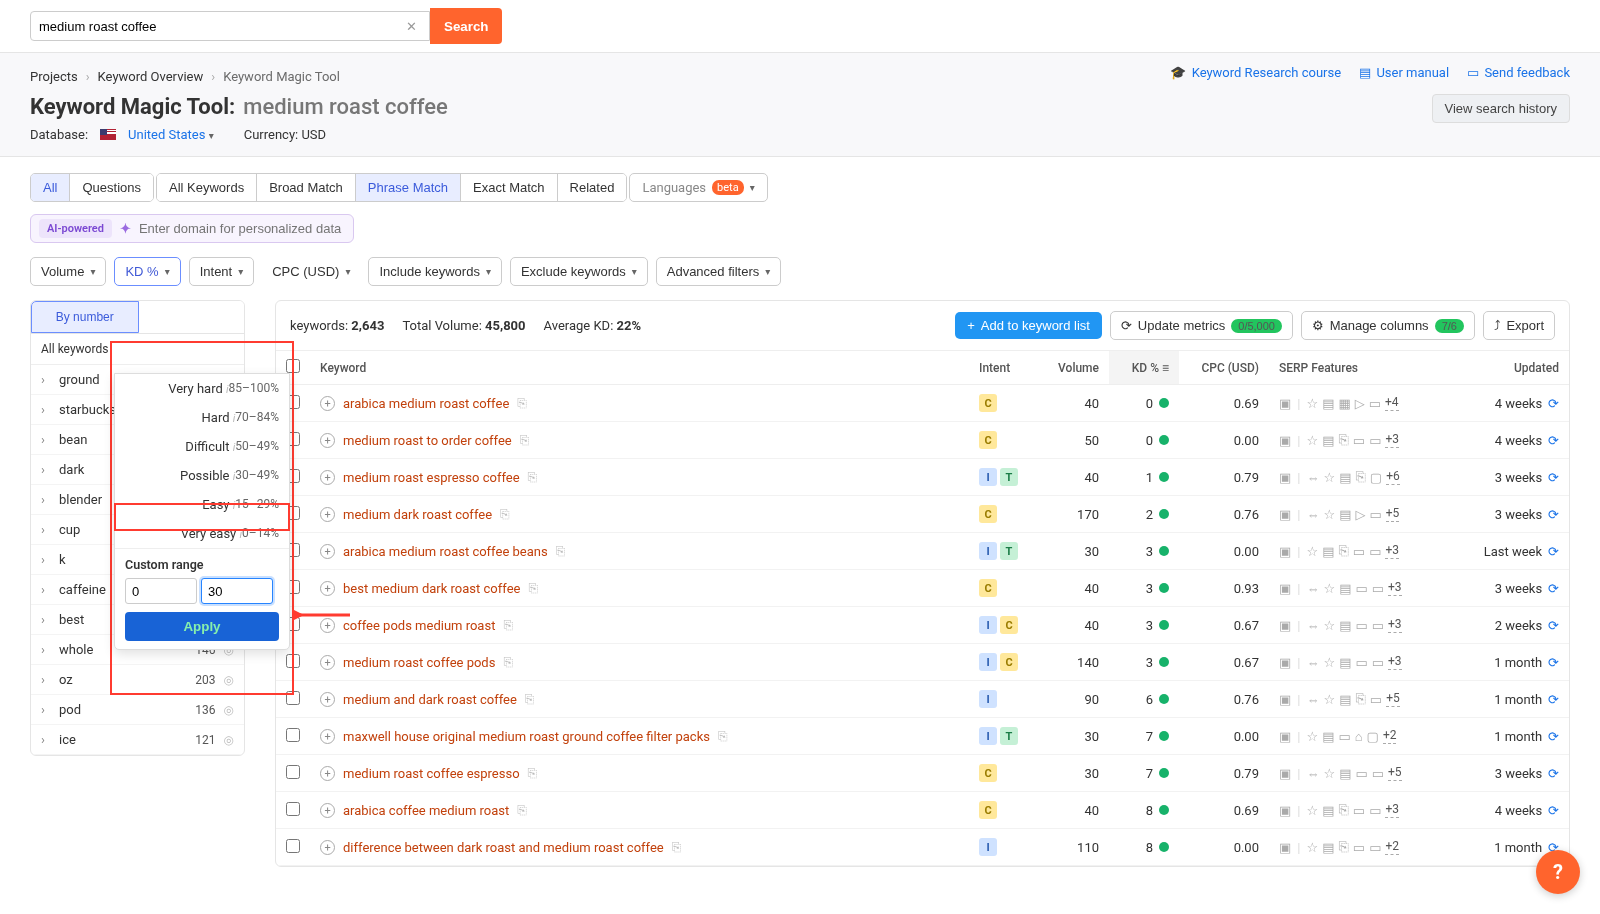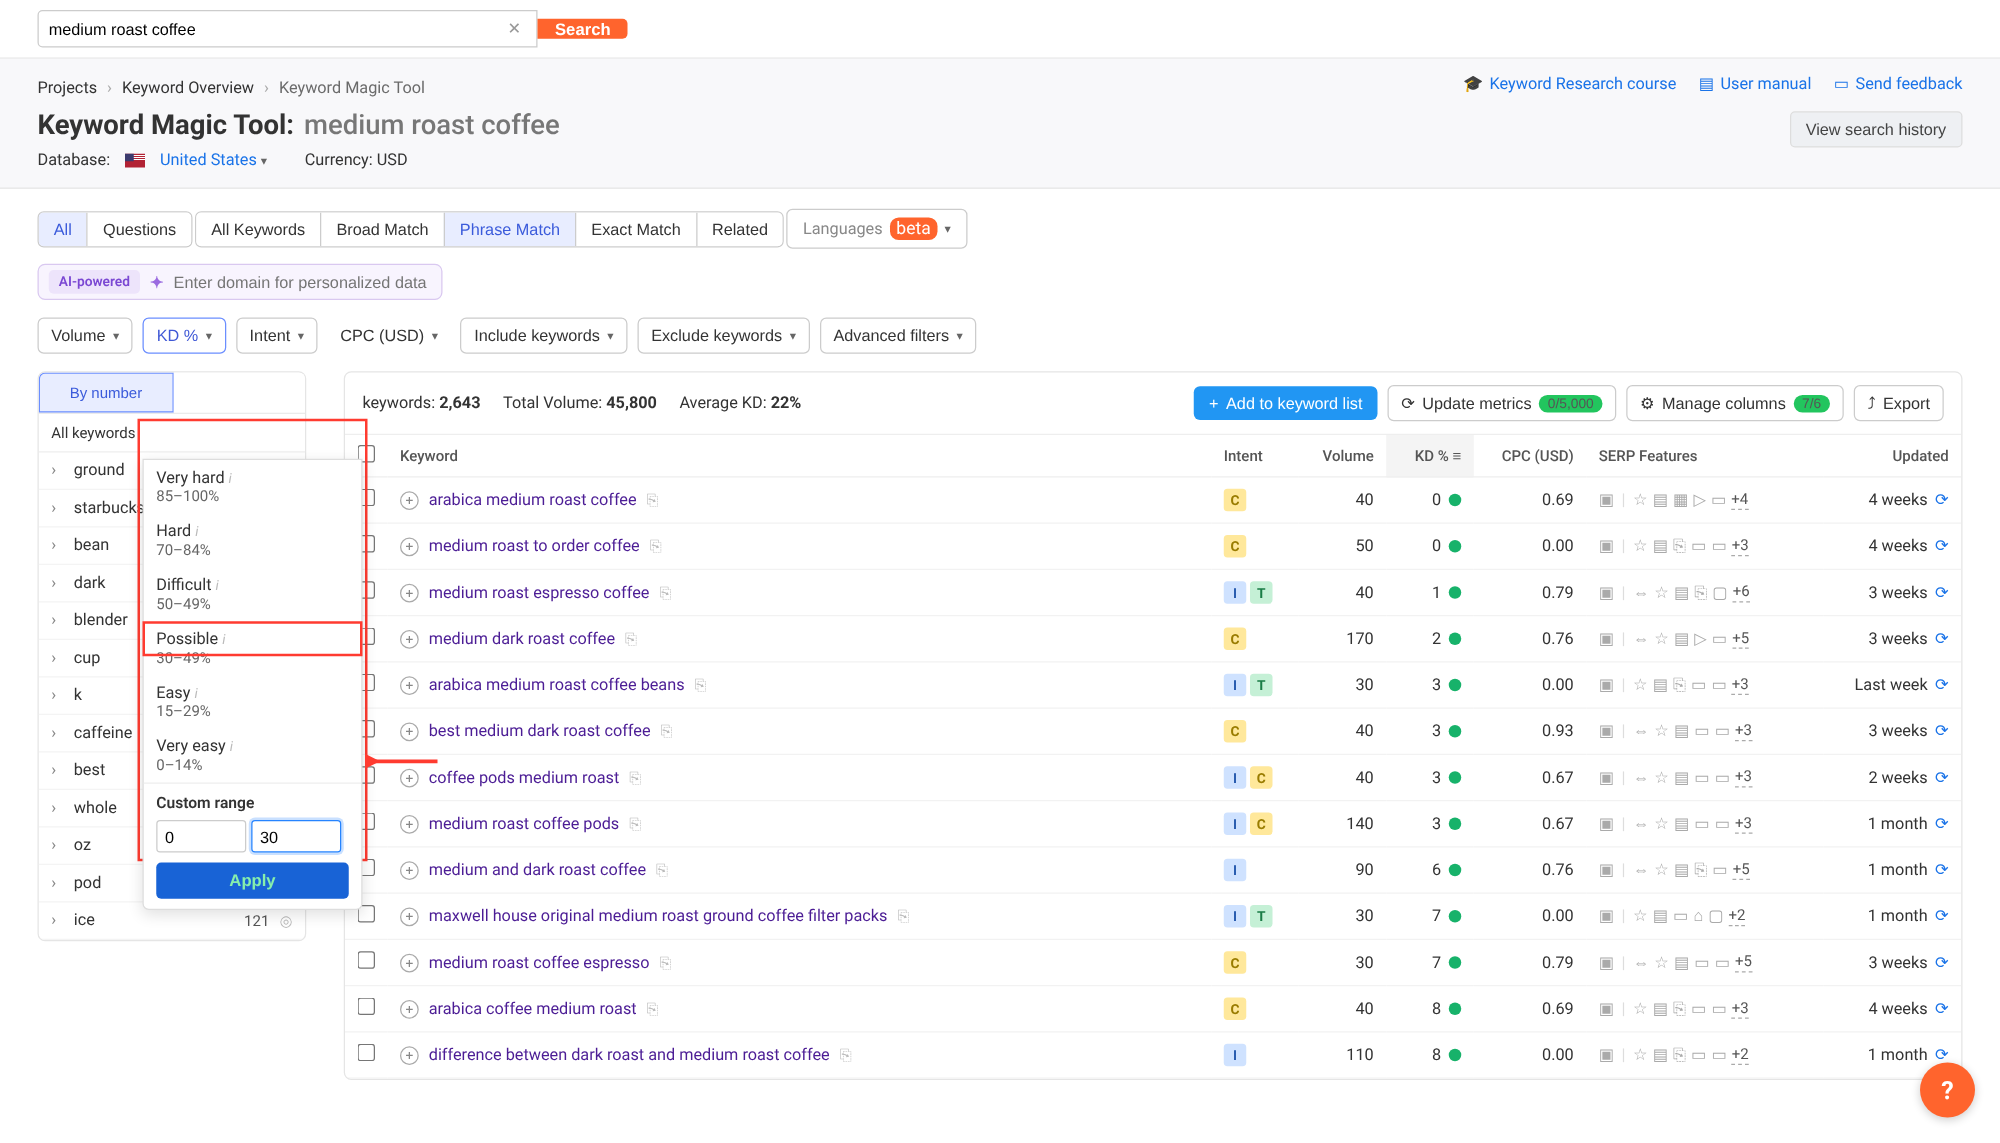--- a/index.html
+++ b/index.html
@@ -1,21 +1,21 @@
 <!DOCTYPE html>
 <html><head>
 <meta charset="utf-8">
 <style>
 * { box-sizing: border-box; margin: 0; padding: 0; }
 body { font-family: -apple-system, BlinkMacSystemFont, "Segoe UI", Roboto, sans-serif; font-size: 13px; color: #333; background: #fff; }
 .topbar { display: flex; align-items: center; padding: 8px 30px; border-bottom: 1px solid #e5e5e5; gap: 0; }
 .search-box { display: flex; align-items: center; width: 400px; border: 1px solid #ccc; border-radius: 4px 0 0 4px; height: 30px; padding: 0 8px; background: #fff; }
 .search-box input { border: none; outline: none; flex: 1; font-size: 13px; }
 .clear-x { color: #999; cursor: pointer; padding: 0 4px; }
-.search-btn { background: #ff642d; color: #fff; border: none; height: 16px; padding: 0 14px; border-radius: 0 4px 4px 0; font-weight: 600; cursor: pointer; }
+.search-btn { background: #ff642d; color: #fff; border: none; height: 36px; padding: 0 14px; border-radius: 0 4px 4px 0; font-weight: 600; cursor: pointer; }
 .page-wrap { padding: 12px 30px 0; background: #f8f8fa; border-bottom: 1px solid #e5e5e5; }
 .breadcrumb { display: flex; gap: 8px; align-items: center; color: #6b6b6b; font-size: 13px; padding: 4px 0 10px; }
 .breadcrumb a { color: #333; text-decoration: none; }
 .breadcrumb .sep { color: #aaa; }
 .head-row { display: flex; justify-content: space-between; align-items: flex-start; }
 h1 { font-size: 22px; font-weight: 700; display: flex; gap: 8px; align-items: baseline; }
 h1 .kw { color: #777; font-weight: 500; }
 .history-btn { background: #eef0f3; border: 1px solid #ddd; border-radius: 4px; padding: 6px 12px; font-size: 13px; cursor: pointer; color: #444; }
 .meta-row { display: flex; gap: 30px; padding: 8px 0 14px; font-size: 13px; color: #333; }
 .meta-row .db { display: flex; gap: 12px; align-items: center; }
@@ -25,21 +25,21 @@
 .top-links { display: flex; gap: 18px; align-items: center; }
 .top-links a { color: #1a73e8; text-decoration: none; display: flex; gap: 5px; align-items: center; }
 
 .content { padding: 16px 30px 30px; position: relative; }
 .tabs-row { display: flex; gap: 2px; align-items: center; flex-wrap: wrap; }
 .seg { display: inline-flex; border: 1px solid #ccc; border-radius: 5px; overflow: hidden; }
 .seg button { border: none; background: #fff; padding: 6px 12px; font-size: 13px; cursor: pointer; color: #333; }
 .seg button.active { background: #e8edff; color: #3b5bdb; }
 .seg button + button { border-left: 1px solid #ccc; }
 .pill { border: 1px solid #ccc; border-radius: 5px; padding: 6px 12px; font-size: 13px; background: #fff; cursor: pointer; color: #333; display: inline-flex; gap: 6px; align-items: center; }
-.badge-beta { background: #ff642d; color: #fff; font-size: 14px; padding: 1px 5px; border-radius: 7px; }
+.badge-beta { background: #ff642d; color: #fff; font-size: 11px; padding: 1px 5px; border-radius: 7px; }
 .lang-sel { color: #888; }
 
 .ai-row { display: flex; gap: 8px; align-items: center; margin-top: 12px; border: 1px solid #d9c8f0; background: #f8f4fe; border-radius: 6px; padding: 4px 4px 4px 8px; width: fit-content; }
 .ai-badge { background: #ede4fb; color: #7b48d3; font-size: 11px; padding: 3px 8px; border-radius: 4px; font-weight: 600; }
 .ai-input { border: none; background: transparent; outline: none; font-size: 13px; width: 210px; color: #555; }
 .sparkle { color: #9b6be0; font-weight: 700; }
 
 .filters-row { display: flex; gap: 8px; align-items: center; margin-top: 14px; flex-wrap: wrap; position: relative; }
 .fbtn { border: 1px solid #ccc; border-radius: 5px; padding: 6px 10px; font-size: 13px; background: #fff; cursor: pointer; color: #333; display: inline-flex; gap: 6px; align-items: center; }
 .fbtn.hl { border-color: #6b8eff; color: #4059d6; }
@@ -63,21 +63,21 @@
 .summary-left b { font-weight: 700; }
 .summary-right { display: flex; gap: 8px; align-items: center; }
 .btn-primary { background: #2196f3; color: #fff; border: none; border-radius: 5px; padding: 6px 12px; font-size: 13px; cursor: pointer; display: inline-flex; gap: 6px; align-items: center; }
 .btn-ghost { background: #fff; border: 1px solid #ccc; border-radius: 5px; padding: 6px 10px; font-size: 13px; cursor: pointer; display: inline-flex; gap: 6px; align-items: center; color: #333; }
 .badge-count { background: #22c55e; border-radius: 10px; padding: 1px 7px; font-size: 11px; color: #555; }
 
 table { width: 100%; border-collapse: collapse; }
 th { text-align: left; font-size: 12px; font-weight: 500; color: #555; padding: 8px 10px; border-bottom: 1px solid #eee; }
 th.sorted { background: #f4f4f4; }
 td { padding: 9px 10px; border-bottom: 1px solid #f2f2f2; font-size: 13px; vertical-align: middle; }
-.kw-link { color: #4c1d95; text-decoration: none; }
+.kw-link { color: #c2410c; text-decoration: none; }
 .kw-cell { display: flex; align-items: center; gap: 8px; }
 .plus-circ { width: 15px; height: 15px; border: 1.5px solid #aaa; border-radius: 50%; display: inline-flex; align-items: center; justify-content: center; font-size: 11px; color: #888; line-height: 1; }
 .copy-i { color: #bbb; font-size: 12px; }
 .intent-badges { display: flex; gap: 3px; }
 .ib { width: 18px; height: 18px; border-radius: 3px; display: inline-flex; align-items: center; justify-content: center; font-size: 11px; font-weight: 700; }
 .ib-c { background: #ffe89b; color: #9a7c00; }
 .ib-i { background: #cfe2ff; color: #2a5db0; }
 .ib-t { background: #c5f0d6; color: #1a7c46; }
 .num { text-align: right; }
 .kd-cell { display: flex; align-items: center; justify-content: flex-end; gap: 6px; }
@@ -85,21 +85,21 @@
 .serp-cell { display: flex; gap: 4px; color: #aaa; font-size: 13px; align-items: center; }
 .serp-more { color: #555; border-bottom: 1px dashed #aaa; font-size: 12px; padding-bottom: 1px; }
 .serp-divider { color: #ddd; margin: 0 2px; }
 .upd { text-align: right; }
 .refresh { color: #1a73e8; margin-left: 6px; }
 input[type=checkbox] { width: 14px; height: 14px; }
 
 .dropdown { position: absolute; top: 216px; left: 114px; width: 176px; background: #fff; border: 1px solid #ddd; box-shadow: 0 4px 12px rgba(0,0,0,0.12); border-radius: 0 0 5px 5px; z-index: 50; font-size: 13px; }
 .annot-box { position: absolute; top: 184px; left: 110px; width: 184px; height: 354px; border: 2px solid #ff3b30; z-index: 49; pointer-events: none; }
 .annot-easy { position: absolute; top: 346px; left: 114px; width: 176px; height: 28px; border: 2px solid #ff3b30; z-index: 51; pointer-events: none; }
-.dd-row { display: flex; justify-content: flex-end; padding: 7px 10px; cursor: pointer; flex-direction: column; }
+.dd-row { display: flex; justify-content: flex-end; padding: 7px 10px; cursor: pointer; }
 .dd-row .info { color: #bbb; font-size: 11px; font-style: italic; }
 .dd-row .rng { color: #666; font-size: 12px; }
 .dd-sep { border-top: 1px solid #eee; }
 .dd-custom { padding: 8px 10px; }
 .dd-custom .lbl { font-weight: 600; margin-bottom: 6px; font-size: 12.5px; }
 .range-inputs { display: flex; gap: 4px; margin-bottom: 8px; }
 .range-inputs input { width: 72px; height: 26px; border: 1px solid #ccc; border-radius: 3px; padding: 0 6px; font-size: 13px; }
 .range-inputs input.hl { border-color: #2684ff; box-shadow: 0 0 0 2px rgba(38,132,255,0.25); }
 .apply-btn { width: 100%; background: #1863d6; color: #86efac; border: none; border-radius: 4px; padding: 7px; font-weight: 600; cursor: pointer; }
 .arrow { position: absolute; top: 448px; left: 292px; z-index: 52; pointer-events: none; }

